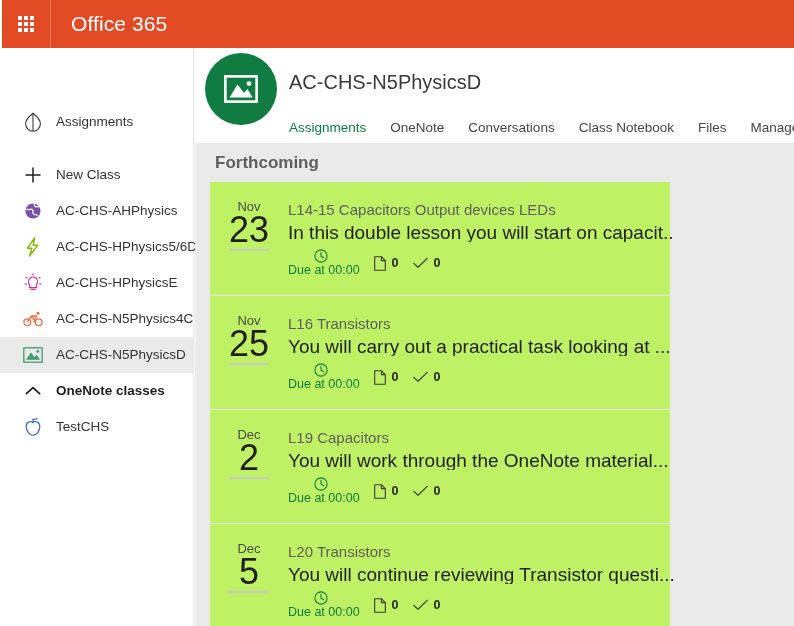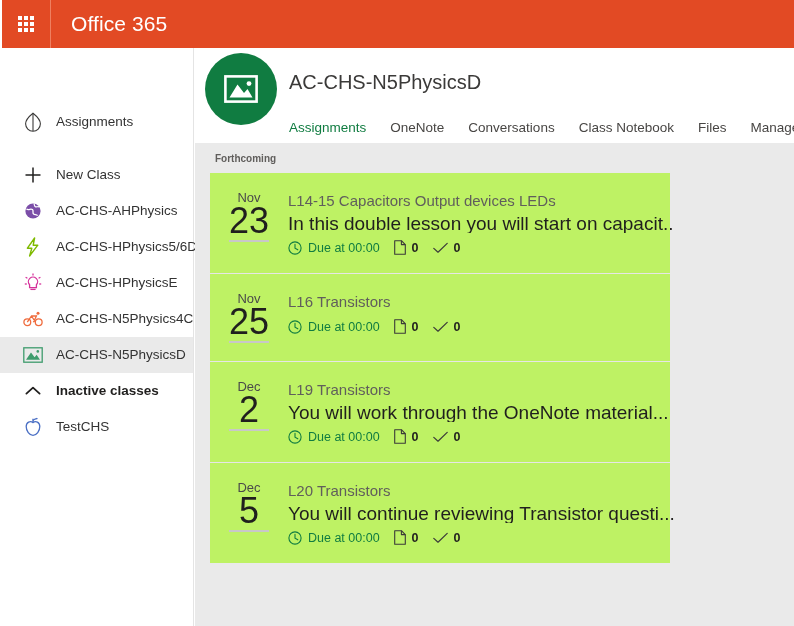--- a/index.html
+++ b/index.html
@@ -148,21 +148,21 @@
     color: #484644;
     padding: 0 0 9px 0;
     margin-right: 24px;
     cursor: pointer;
     white-space: nowrap;
     line-height: 1;
   }
   .tab.active { color: #107c41; }
 
   .section-label {
-    font-size: 10px;
+    font-size: 17px;
     font-weight: 600;
     color: #605e5c;
     padding: 10px 0 9px 20px;
   }
 
   
   .card-list {
     width: 460px;
     margin-left: 15px;
     background: #bef264;
@@ -220,20 +220,21 @@
     display: flex;
     align-items: center;
     margin-top: 7px;
   }
   .meta-due {
     display: flex;
     align-items: center;
     color: #107c41;
     font-size: 12.5px;
     margin-right: 14px;
+    flex-direction: column;
   }
   .meta-due .m-ico { margin-right: 6px; display: flex; }
   .meta-count {
     display: flex;
     align-items: center;
     color: #201f1e;
     font-size: 12.5px;
     font-weight: 600;
     margin-right: 14px;
   }
@@ -333,21 +334,21 @@
         </svg>
       </span>
       <span class="nav-label">AC-CHS-N5PhysicsD</span>
     </div>
     <div class="nav-item">
       <span class="nav-icon">
         <svg width="18" height="12" viewBox="0 0 18 12">
           <path d="M2.4 8.6 L9 2.6 L15.6 8.6" fill="none" stroke="#201f1e" stroke-width="1.8" stroke-linecap="round" stroke-linejoin="round"></path>
         </svg>
       </span>
-      <span class="nav-label bold">Inactive classes</span>
+      <span class="nav-label bold">OneNote classes</span>
     </div>
     <div class="nav-item">
       <span class="nav-icon">
         <svg width="18" height="20" viewBox="0 0 18 20">
           <path d="M9 5.6 C6.4 3.4 2.2 5 2.2 9.6 C2.2 14 5.4 18.4 9 18.4 C12.6 18.4 15.8 14 15.8 9.6 C15.8 5 11.6 3.4 9 5.6 Z" fill="none" stroke="#4a6fc4" stroke-width="1.3"></path>
           <path d="M9 5.4 L9 1.8" stroke="#4a6fc4" stroke-width="1.3"></path>
           <path d="M9 3.4 C10.6 2 12.6 2 13.4 1.2" fill="none" stroke="#4a6fc4" stroke-width="1.3"></path>
         </svg>
       </span>
       <span class="nav-label">TestCHS</span>
@@ -418,20 +419,21 @@
         </div>
       </div>
       <div class="card">
         <div class="date-col">
           <div class="date-month">Nov</div>
           <div class="date-day">25</div>
           <div class="date-rule"></div>
         </div>
         <div class="card-body">
           <div class="card-title">L16 Transistors</div>
+          <div class="card-desc">You will carry out a practical task looking at ...</div>
           <div class="card-meta">
             <span class="meta-due">
               <span class="m-ico">
                 <svg width="14" height="14" viewBox="0 0 14 14">
                   <circle cx="7" cy="7" r="6.1" fill="none" stroke="#107c41" stroke-width="1.1"></circle>
                   <path d="M7 3.4 L7 7.2 L9.8 8.8" fill="none" stroke="#107c41" stroke-width="1.1" stroke-linecap="round"></path>
                 </svg>
               </span>
               <span>Due at 00:00</span>
             </span>
@@ -455,21 +457,21 @@
           </div>
         </div>
       </div>
       <div class="card">
         <div class="date-col">
           <div class="date-month">Dec</div>
           <div class="date-day">2</div>
           <div class="date-rule"></div>
         </div>
         <div class="card-body">
-          <div class="card-title">L19 Transistors</div>
+          <div class="card-title">L19 Capacitors</div>
           <div class="card-desc">You will work through the OneNote material...</div>
           <div class="card-meta">
             <span class="meta-due">
               <span class="m-ico">
                 <svg width="14" height="14" viewBox="0 0 14 14">
                   <circle cx="7" cy="7" r="6.1" fill="none" stroke="#107c41" stroke-width="1.1"></circle>
                   <path d="M7 3.4 L7 7.2 L9.8 8.8" fill="none" stroke="#107c41" stroke-width="1.1" stroke-linecap="round"></path>
                 </svg>
               </span>
               <span>Due at 00:00</span>

